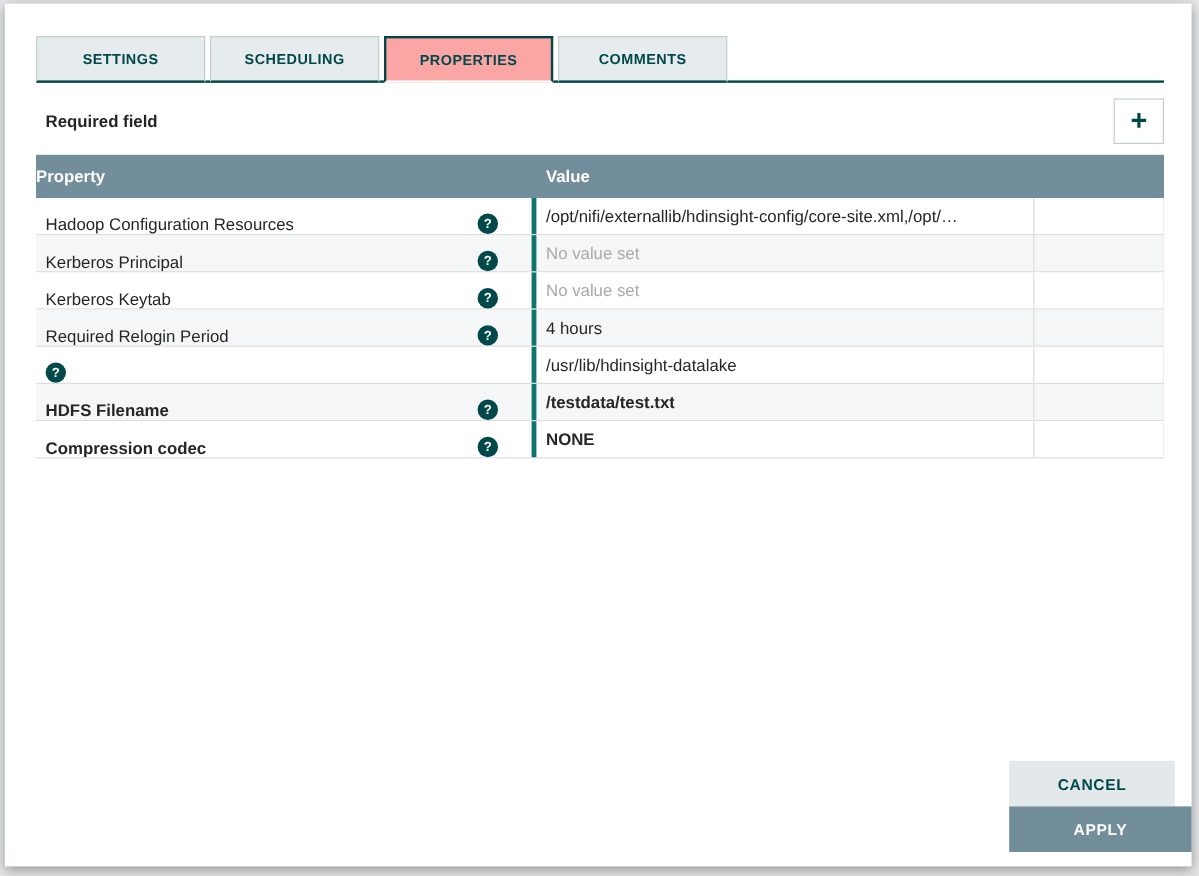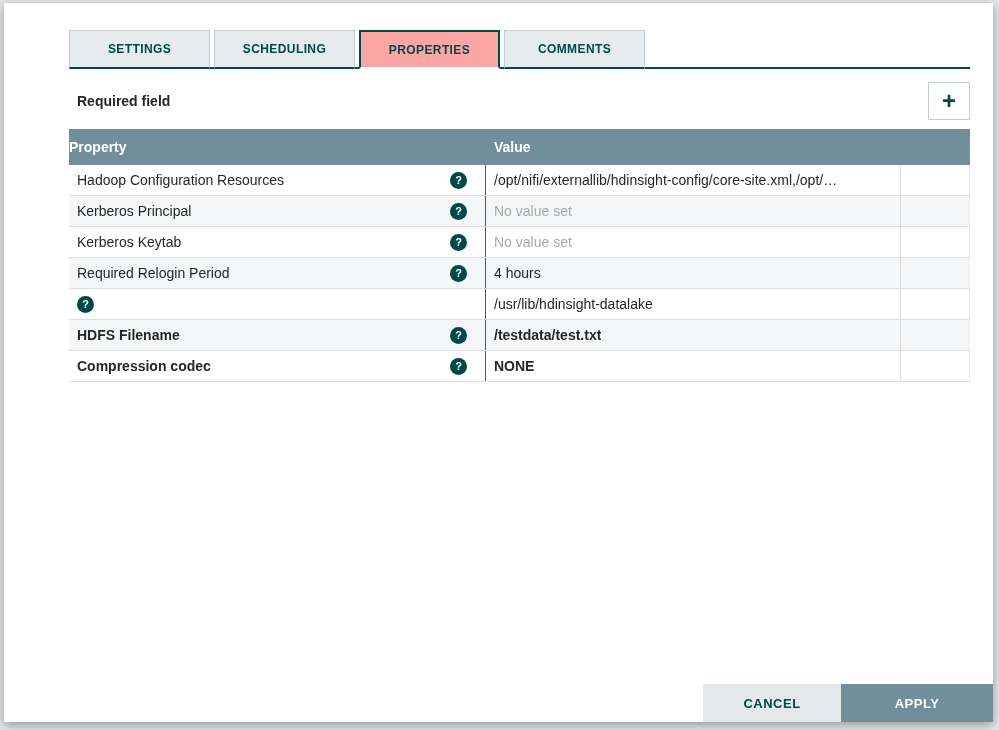--- a/index.html
+++ b/index.html
@@ -30,21 +30,20 @@
     margin: 0;
     font-family: "DejaVu Serif", serif;
     font-size: 26px;
     font-weight: 700;
     color: #ffffff;
     letter-spacing: 0.3px;
   }
   
   .dialog-body {
     padding: 27px 23px 0 26px;
-    margin-left: 39px;
   }
   .tabs {
     display: flex;
     border-bottom: 2px solid #004849;
   }
   .tab {
     width: 141px;
     height: 39px;
     margin-right: 4px;
     margin-bottom: -2px;
@@ -115,23 +114,23 @@
   .trow {
     display: flex;
     height: 31px;
     border-bottom: 1px solid #dddddd;
     background: #ffffff;
   }
   .trow:nth-child(even) { background: #f4f6f7; }
   .cell-prop {
     width: 417px;
     display: flex;
-    align-items: center;
-    padding: 0 18px 0 8px;
-    border-right: 1px solid #0f766e;
+    align-items: flex-end;
+    padding: 0 28px 0 8px;
+    border-right: 4px solid #0f766e;
   }
   .pname { flex: 1; padding-right: 6px; white-space: nowrap; overflow: hidden; }
   .help {
     width: 17px; height: 17px;
     border-radius: 50%;
     background: #004849;
     color: #ffffff;
     font-size: 11px;
     font-weight: 700;
     display: flex;
@@ -153,22 +152,23 @@
     white-space: nowrap;
     overflow: hidden;
     text-overflow: ellipsis;
   }
   .pval.muted { color: #a9a9a9; }
   .trow.bold .pname, .trow.bold .pval { font-weight: 700; }
   .cell-extra { flex: 1; border-right: 1px solid #eeeeee; }
   
   .dialog-footer {
     position: absolute;
-    right: 0; bottom: 0;
-    display: flex;
+    right: 0; bottom: 12px;
+    display: flex;
+    flex-direction: column;
   }
   .btn {
     height: 38px;
     border: none;
     font-size: 13px;
     font-weight: 700;
     letter-spacing: 0.5px;
     cursor: pointer;
     font-family: "Liberation Sans", sans-serif;
   }

